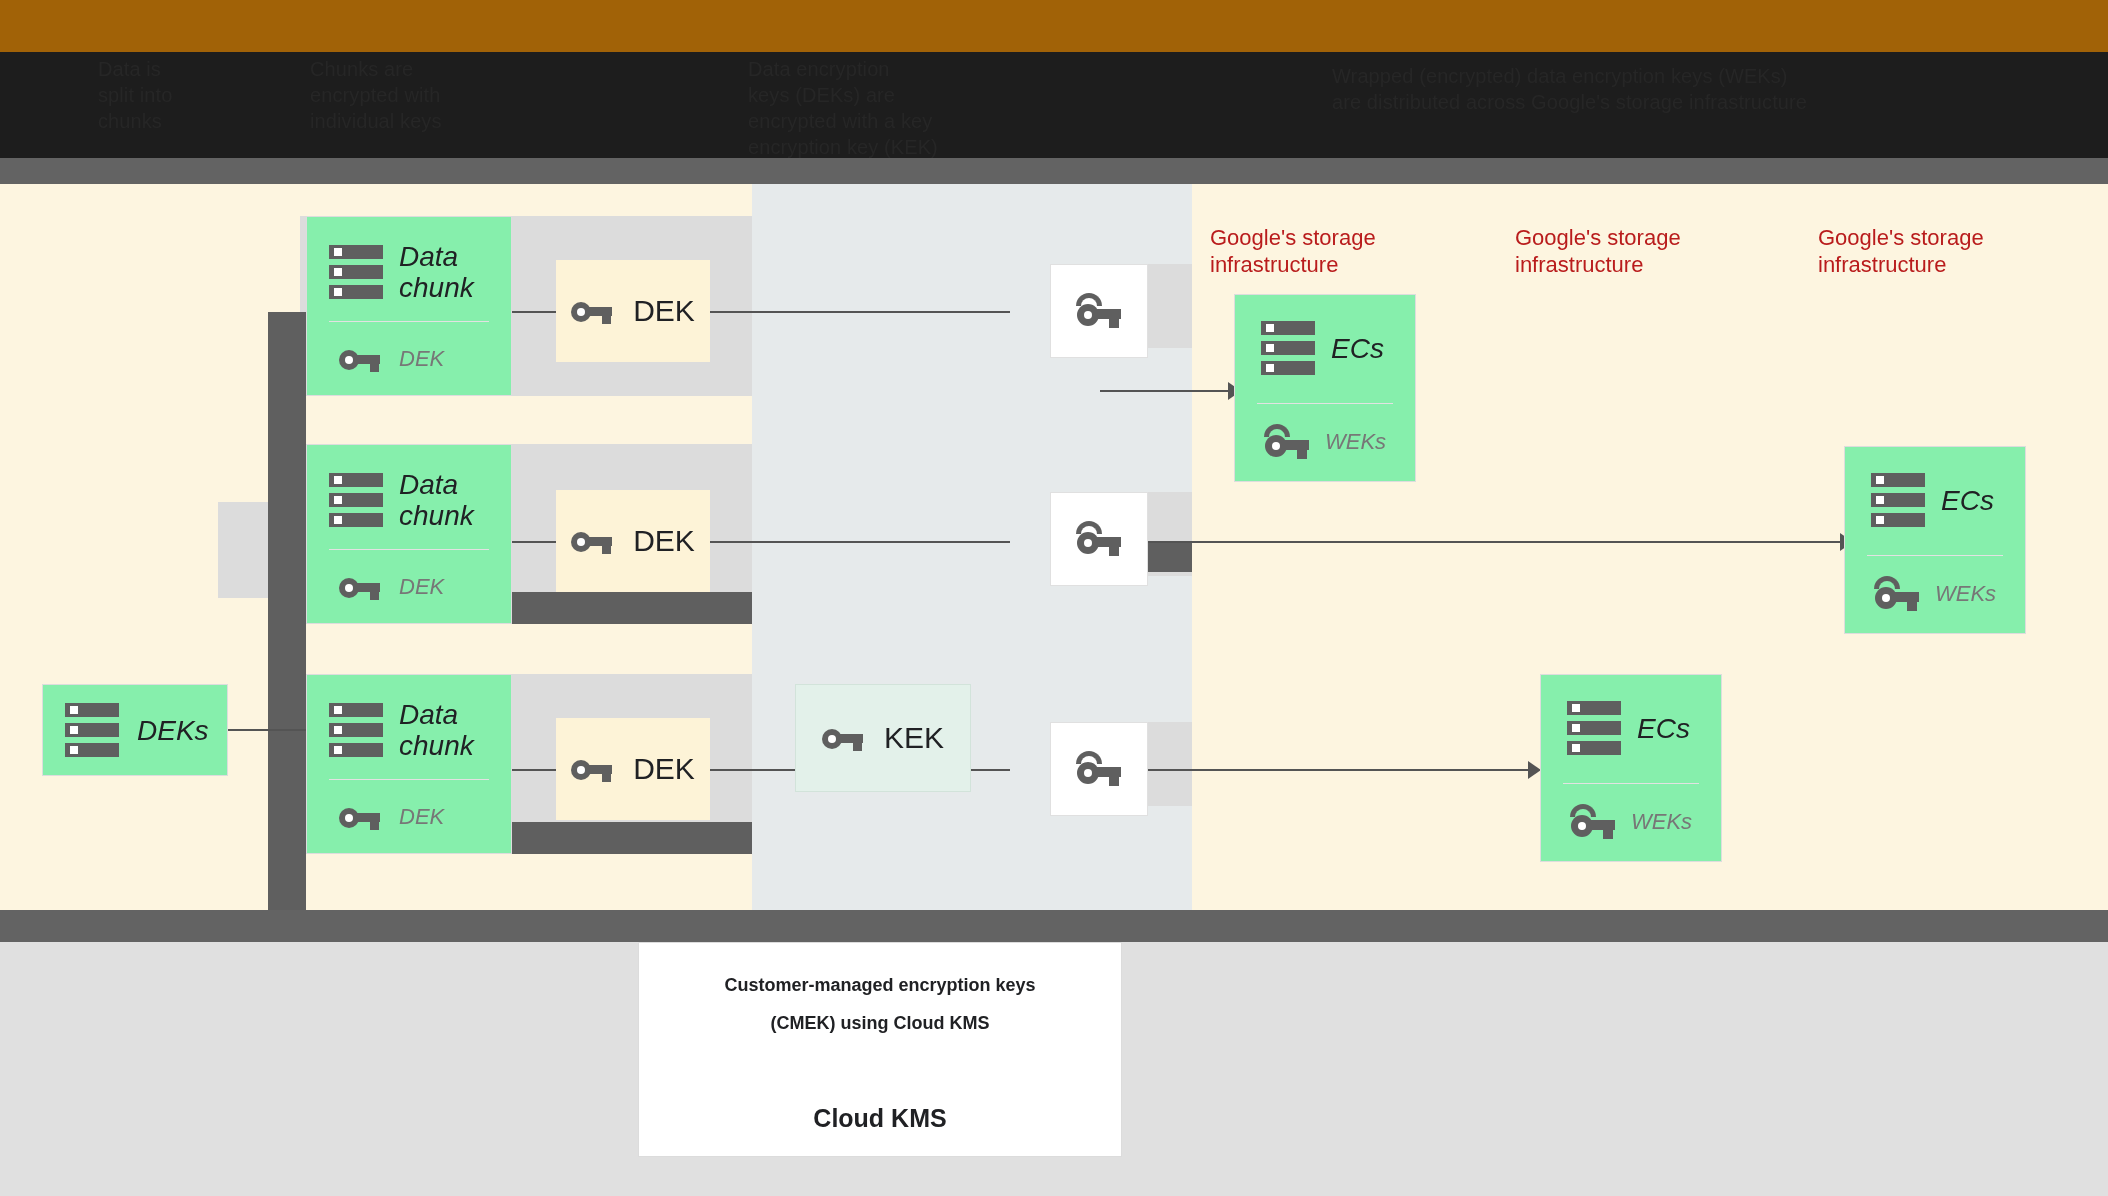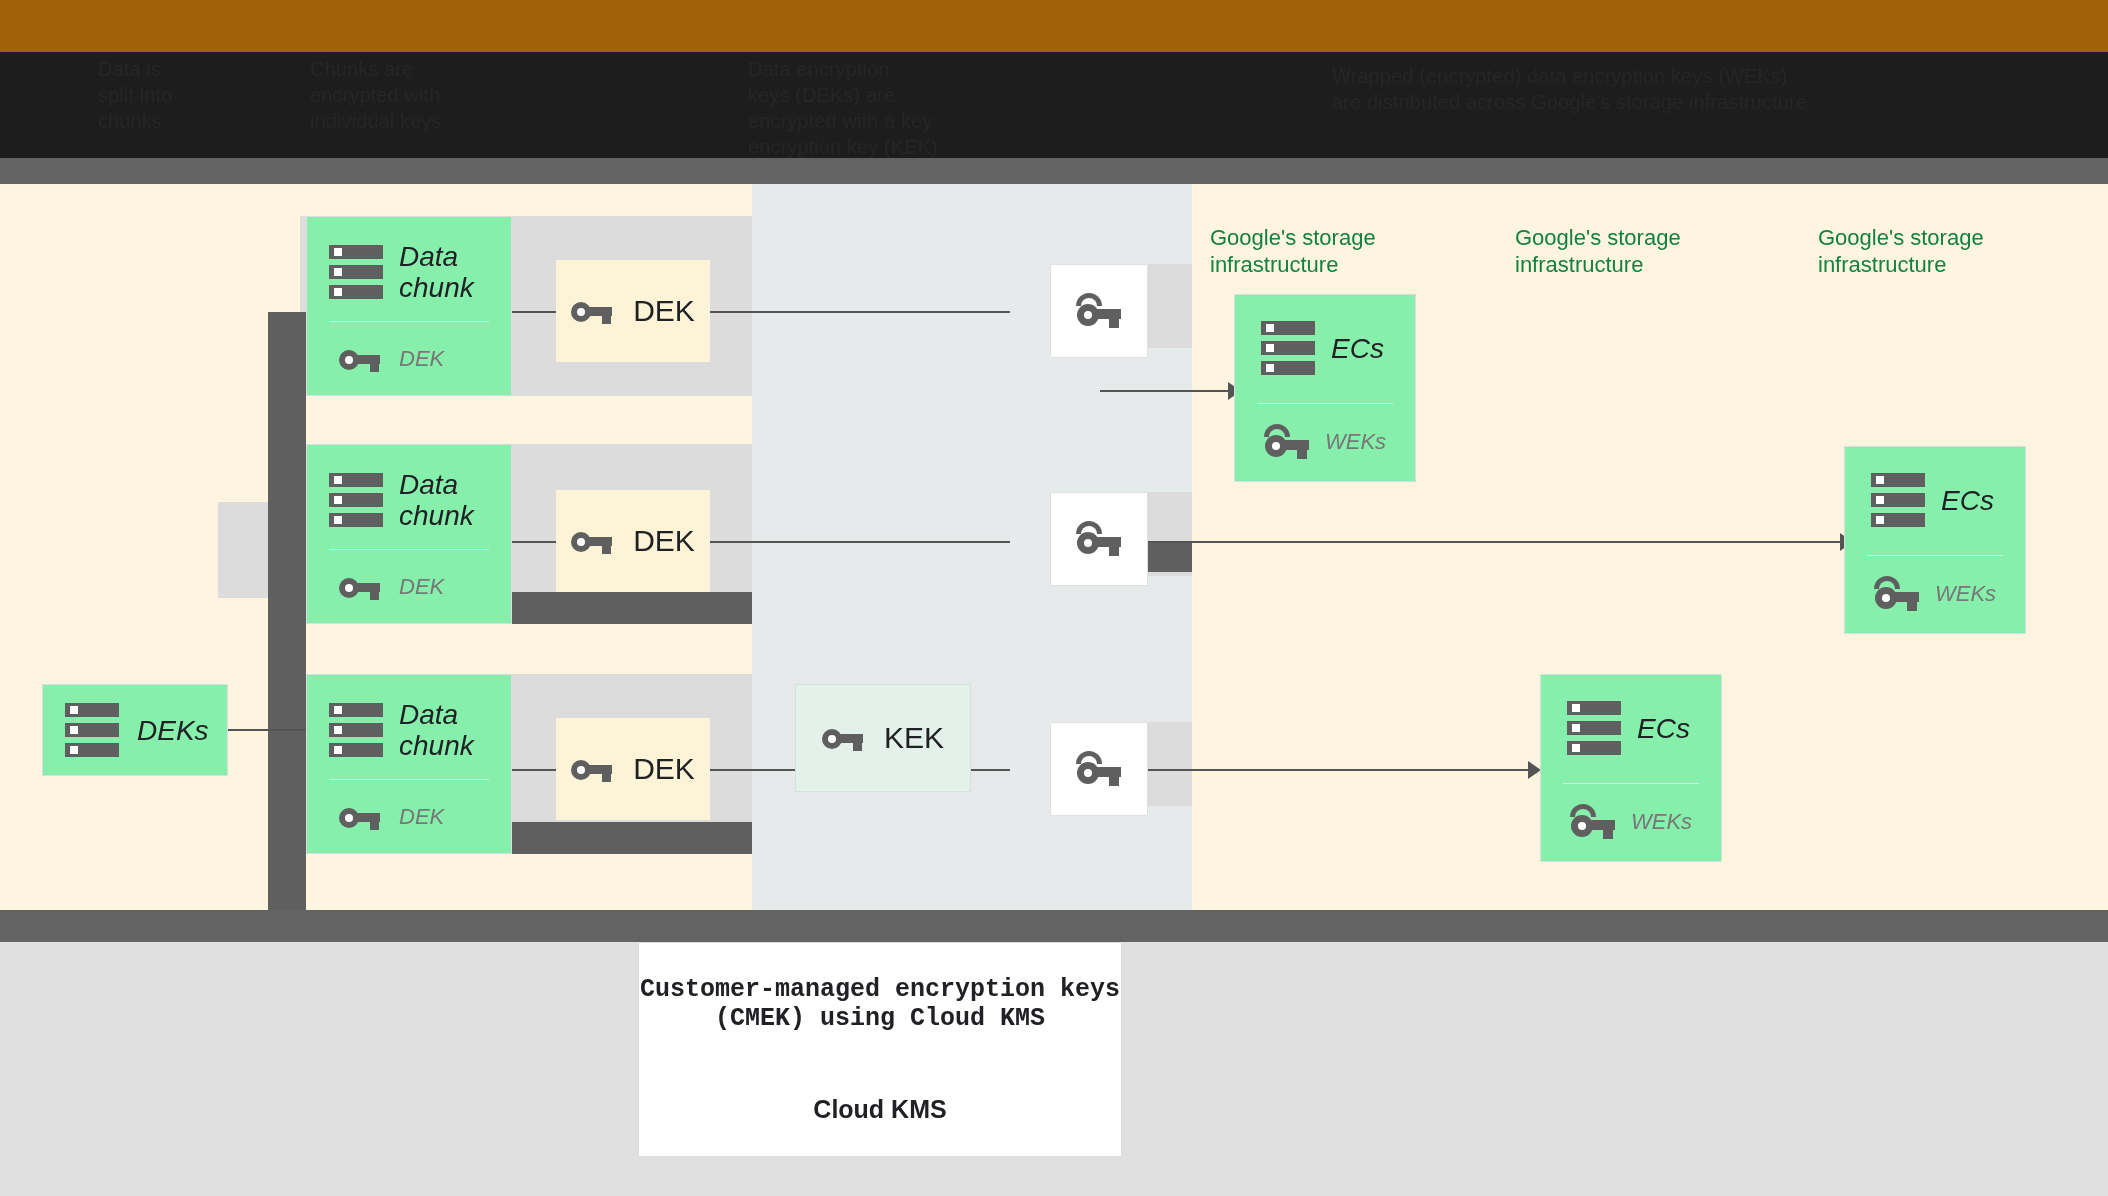--- a/index.html
+++ b/index.html
@@ -62,28 +62,28 @@
   .chip .lbl{font-size:30px;color:#202124;}
   .chip.dek{background:#fdf3d7;}
   .chip.kek{background:#e3f1ea;border:1px solid #d2e3da;}
 
   .keybox{position:absolute;background:#fff;border:1px solid #e0e0e0;box-sizing:border-box;display:flex;align-items:center;justify-content:center;}
 
   
   .line{position:absolute;background:#545454;height:2px;}
   .arrow{position:absolute;width:0;height:0;border-top:9px solid transparent;border-bottom:9px solid transparent;border-left:13px solid #545454;}
 
-  .infra{position:absolute;color:#15803d;font-size:22px;line-height:27px;white-space:pre-line;}
+  .infra{position:absolute;color:#b91c1c;font-size:22px;line-height:27px;white-space:pre-line;}
 
   
   .footer-bar{position:absolute;left:0;top:910px;width:2108px;height:32px;background:#636363;}
   .footer-bg{position:absolute;left:0;top:942px;width:2108px;height:254px;background:#e0e0e0;}
   .caption{position:absolute;left:638px;top:942px;width:484px;height:215px;background:#fff;border:1px solid #dcdcdc;box-sizing:border-box;
            display:flex;flex-direction:column;align-items:center;justify-content:center;text-align:center;}
-  .caption .t1{font-size:25px;font-weight:bold;color:#202124;line-height:29px;white-space:pre-line;font-family:Liberation Mono, monospace;}
+  .caption .t1{font-size:18px;font-weight:bold;color:#202124;line-height:38px;white-space:pre-line;}
   .caption .t2{font-size:25px;color:#202124;line-height:31px;margin-top:30px;white-space:pre-line;}
   .caption .t2 strong{font-weight:bold;}
 </style>
 </head>
 <body>
 
 <div id="stage">
 
   <div class="banner">
     <div class="banner-inner"></div>

